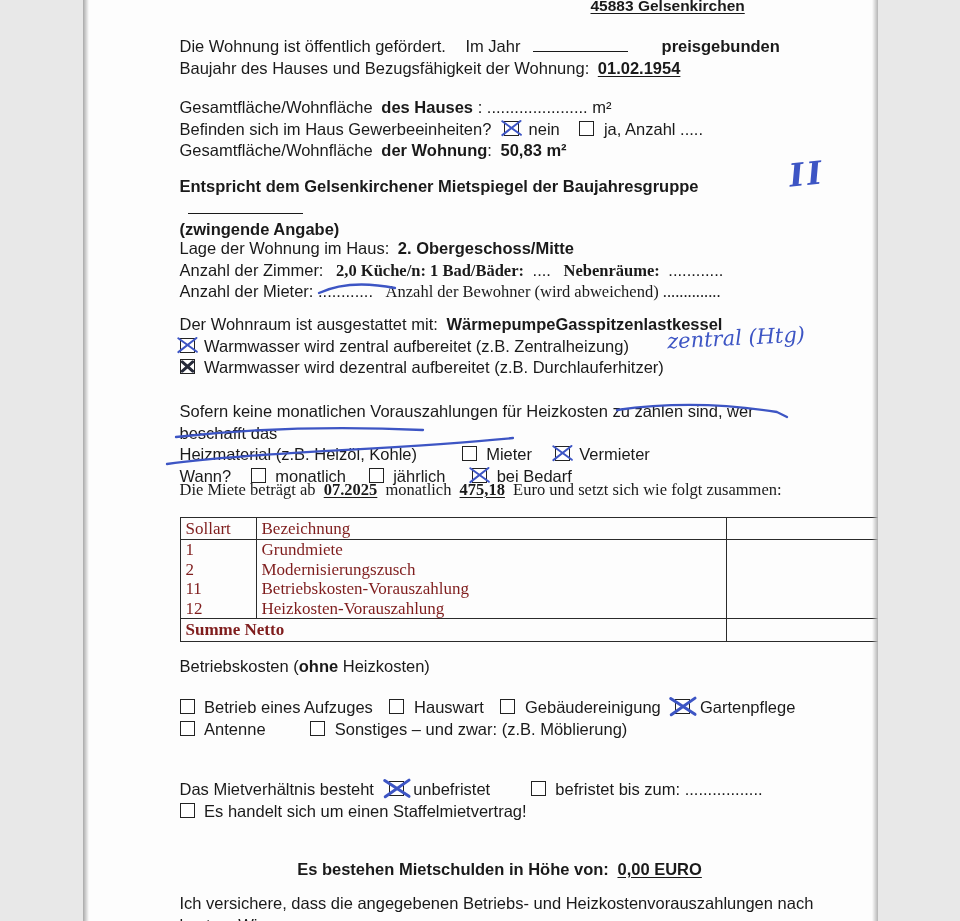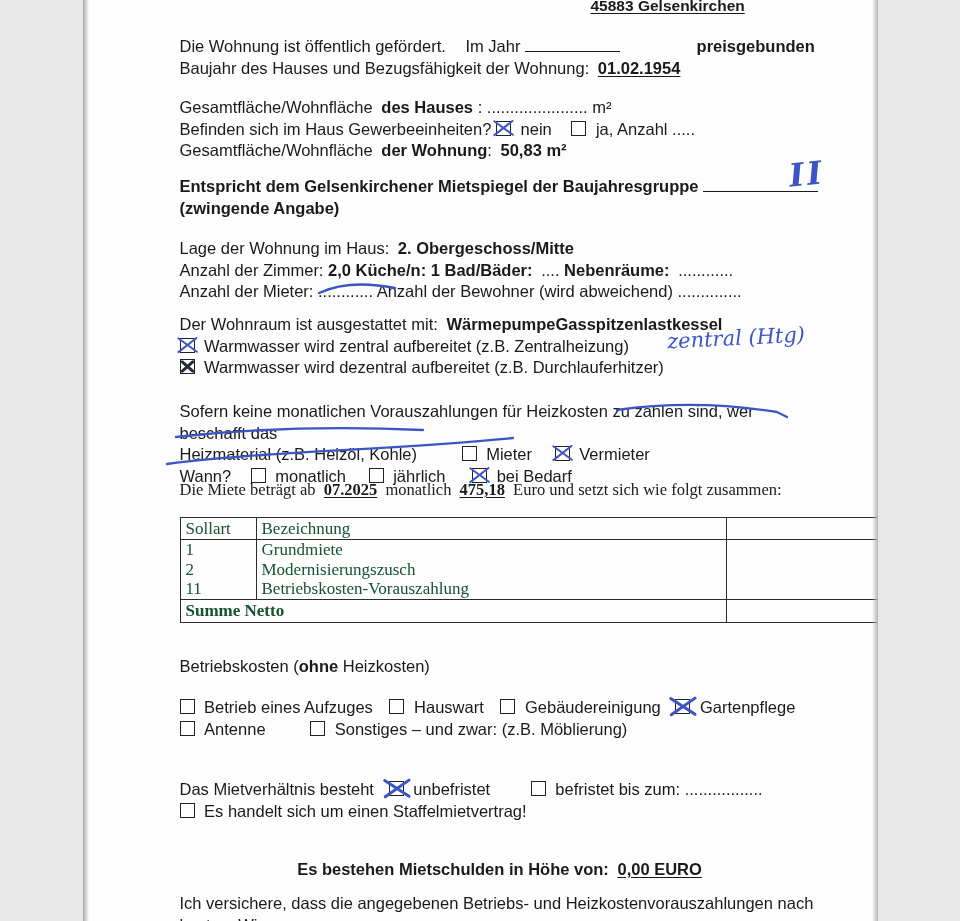--- a/index.html
+++ b/index.html
@@ -10,24 +10,24 @@
     font-size:16.5px;color:#1a1a1a;
   }
   .scan-edge{position:absolute;top:0;bottom:0;width:6px;pointer-events:none;z-index:10;}
   .scan-edge-left{left:0;background:linear-gradient(to right,#a9a9a9,rgba(255,255,255,0));}
   .scan-edge-right{right:0;background:linear-gradient(to left,#b5b5b5,rgba(255,255,255,0));}
 
   .block{position:absolute;left:97px;right:58px;line-height:21.5px;}
   .line{min-height:21.5px;}
   .b{font-weight:700;}
   .u{text-decoration:underline;text-underline-offset:2px;}
-  .ml4{margin-left:4px;}  .ml8{margin-left:0;}  .ml10{margin-left:10px;}
+  .ml4{margin-left:4px;}  .ml8{margin-left:8px;font-family:Liberation Serif, serif;}  .ml10{margin-left:10px;}
   .ml12{margin-left:12px;}.ml15{margin-left:15px;}.ml18{margin-left:18px;}
   .ml22{margin-left:22px;}.ml36{margin-left:36px;}.ml40{margin-left:40px;}
-  .ml55{margin-left:72px;}
+  .ml55{margin-left:29px;}
   .indent22{padding-left:22px;}
 
   .blank{display:inline-block;border-bottom:1.6px solid #1a1a1a;height:15px;vertical-align:baseline;}
   .w95{width:95px;} .w115{width:115px;}
 
   .checkbox{position:relative;display:inline-block;width:13px;height:13px;border:1.7px solid #222;
             vertical-align:-1px;background:#fff;}
   .cbl{margin-left:5px;}
   .x-blue::before,.x-blue::after,.x-blue-big::before,.x-blue-big::after,
   .x-dark::before,.x-dark::after{content:"";position:absolute;border-radius:2px;z-index:6;}
@@ -35,21 +35,21 @@
   .x-blue::after {left:-6px;top:5px;width:25px;height:2.3px;background:#3d55c4;transform:rotate(-38deg);}
   .x-blue-big::before{left:-9px;top:5px;width:32px;height:2.5px;background:#3d55c4;transform:rotate(33deg);}
   .x-blue-big::after {left:-9px;top:5px;width:32px;height:2.5px;background:#3d55c4;transform:rotate(-35deg);}
   .x-dark::before{left:-2px;top:5px;width:17px;height:3px;background:#262a3a;transform:rotate(42deg);}
   .x-dark::after {left:-2px;top:5px;width:17px;height:3px;background:#262a3a;transform:rotate(-42deg);}
 
   .header-city{position:absolute;left:508px;top:-3px;font-weight:700;font-size:15.5px;
                text-decoration:underline;text-underline-offset:2px;}
 
   .rent-table{position:absolute;left:97px;top:517px;width:773px;border-collapse:collapse;
-              border:1.6px solid #2b2b2b;font-family:"Liberation Serif",serif;font-size:17px;color:#14532d;}
+              border:1.6px solid #2b2b2b;font-family:"Liberation Serif",serif;font-size:17px;color:#7f1d1d;}
   .rent-table th,.rent-table td{font-weight:normal;text-align:left;padding:0 5px;height:19.5px;line-height:19.5px;}
   .rent-table thead th{border-bottom:1.2px solid #2b2b2b;height:21px;}
   .rent-table th:first-child,.rent-table td:first-child{border-right:1.2px solid #2b2b2b;}
   .rent-table th:last-child,.rent-table td:last-child{border-left:1.2px solid #2b2b2b;text-align:right;}
   .rent-table tfoot td{border-top:1.2px solid #2b2b2b;font-weight:700;height:22px;}
 
   .handwriting{position:absolute;color:#3d55c4;font-family:"DejaVu Serif",serif;font-style:italic;z-index:7;}
   .hw-group{left:706px;top:155px;font-size:32px;font-weight:700;letter-spacing:3px;transform:rotate(-6deg);}
   .hw-note{left:584px;top:326px;font-size:21px;transform:rotate(-3deg);}
 
@@ -193,20 +193,25 @@
       </tr>
       <tr>
         <td>2</td>
         <td>Modernisierungszusch</td>
         <td>67,10</td>
       </tr>
       <tr>
         <td>11</td>
         <td>Betriebskosten-Vorauszahlung</td>
         <td>85,00</td>
+      </tr>
+      <tr>
+        <td>12</td>
+        <td>Heizkosten-Vorauszahlung</td>
+        <td>75,08</td>
       </tr>
     </tbody>
     <tfoot>
       <tr>
         <td colspan="2">Summe Netto</td>
         <td>475,18</td>
       </tr>
     </tfoot>
   </table>
 

